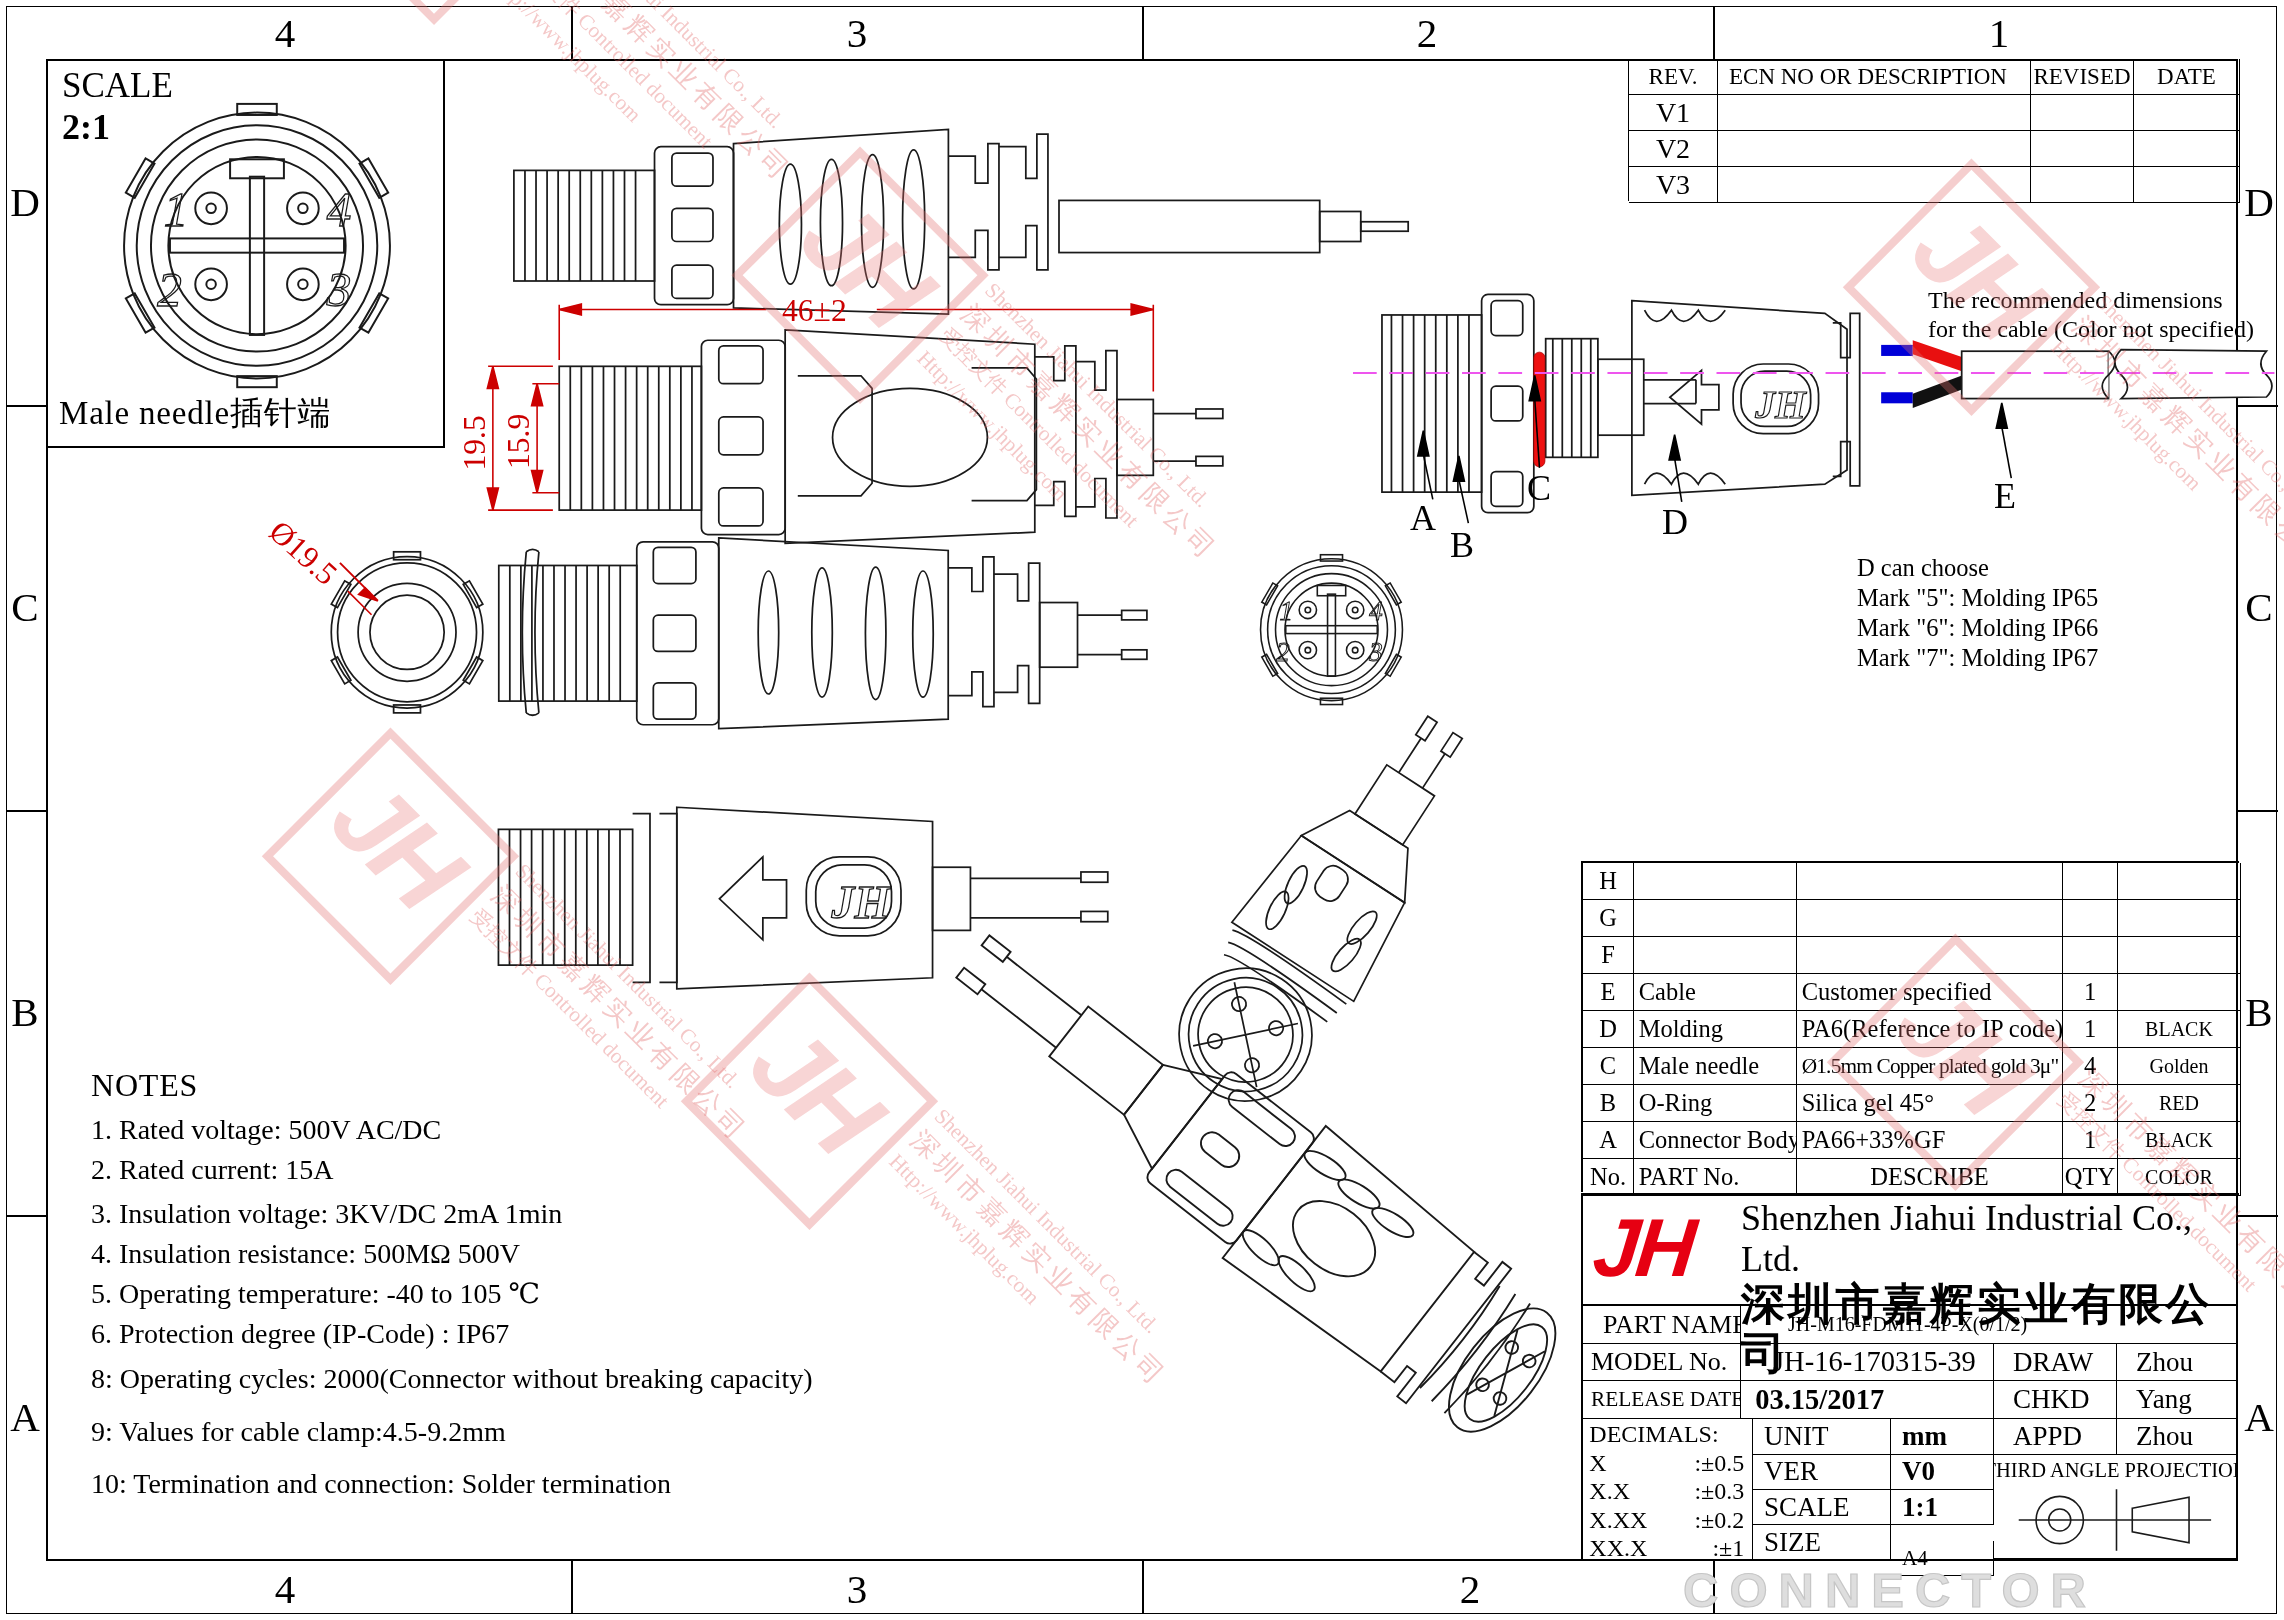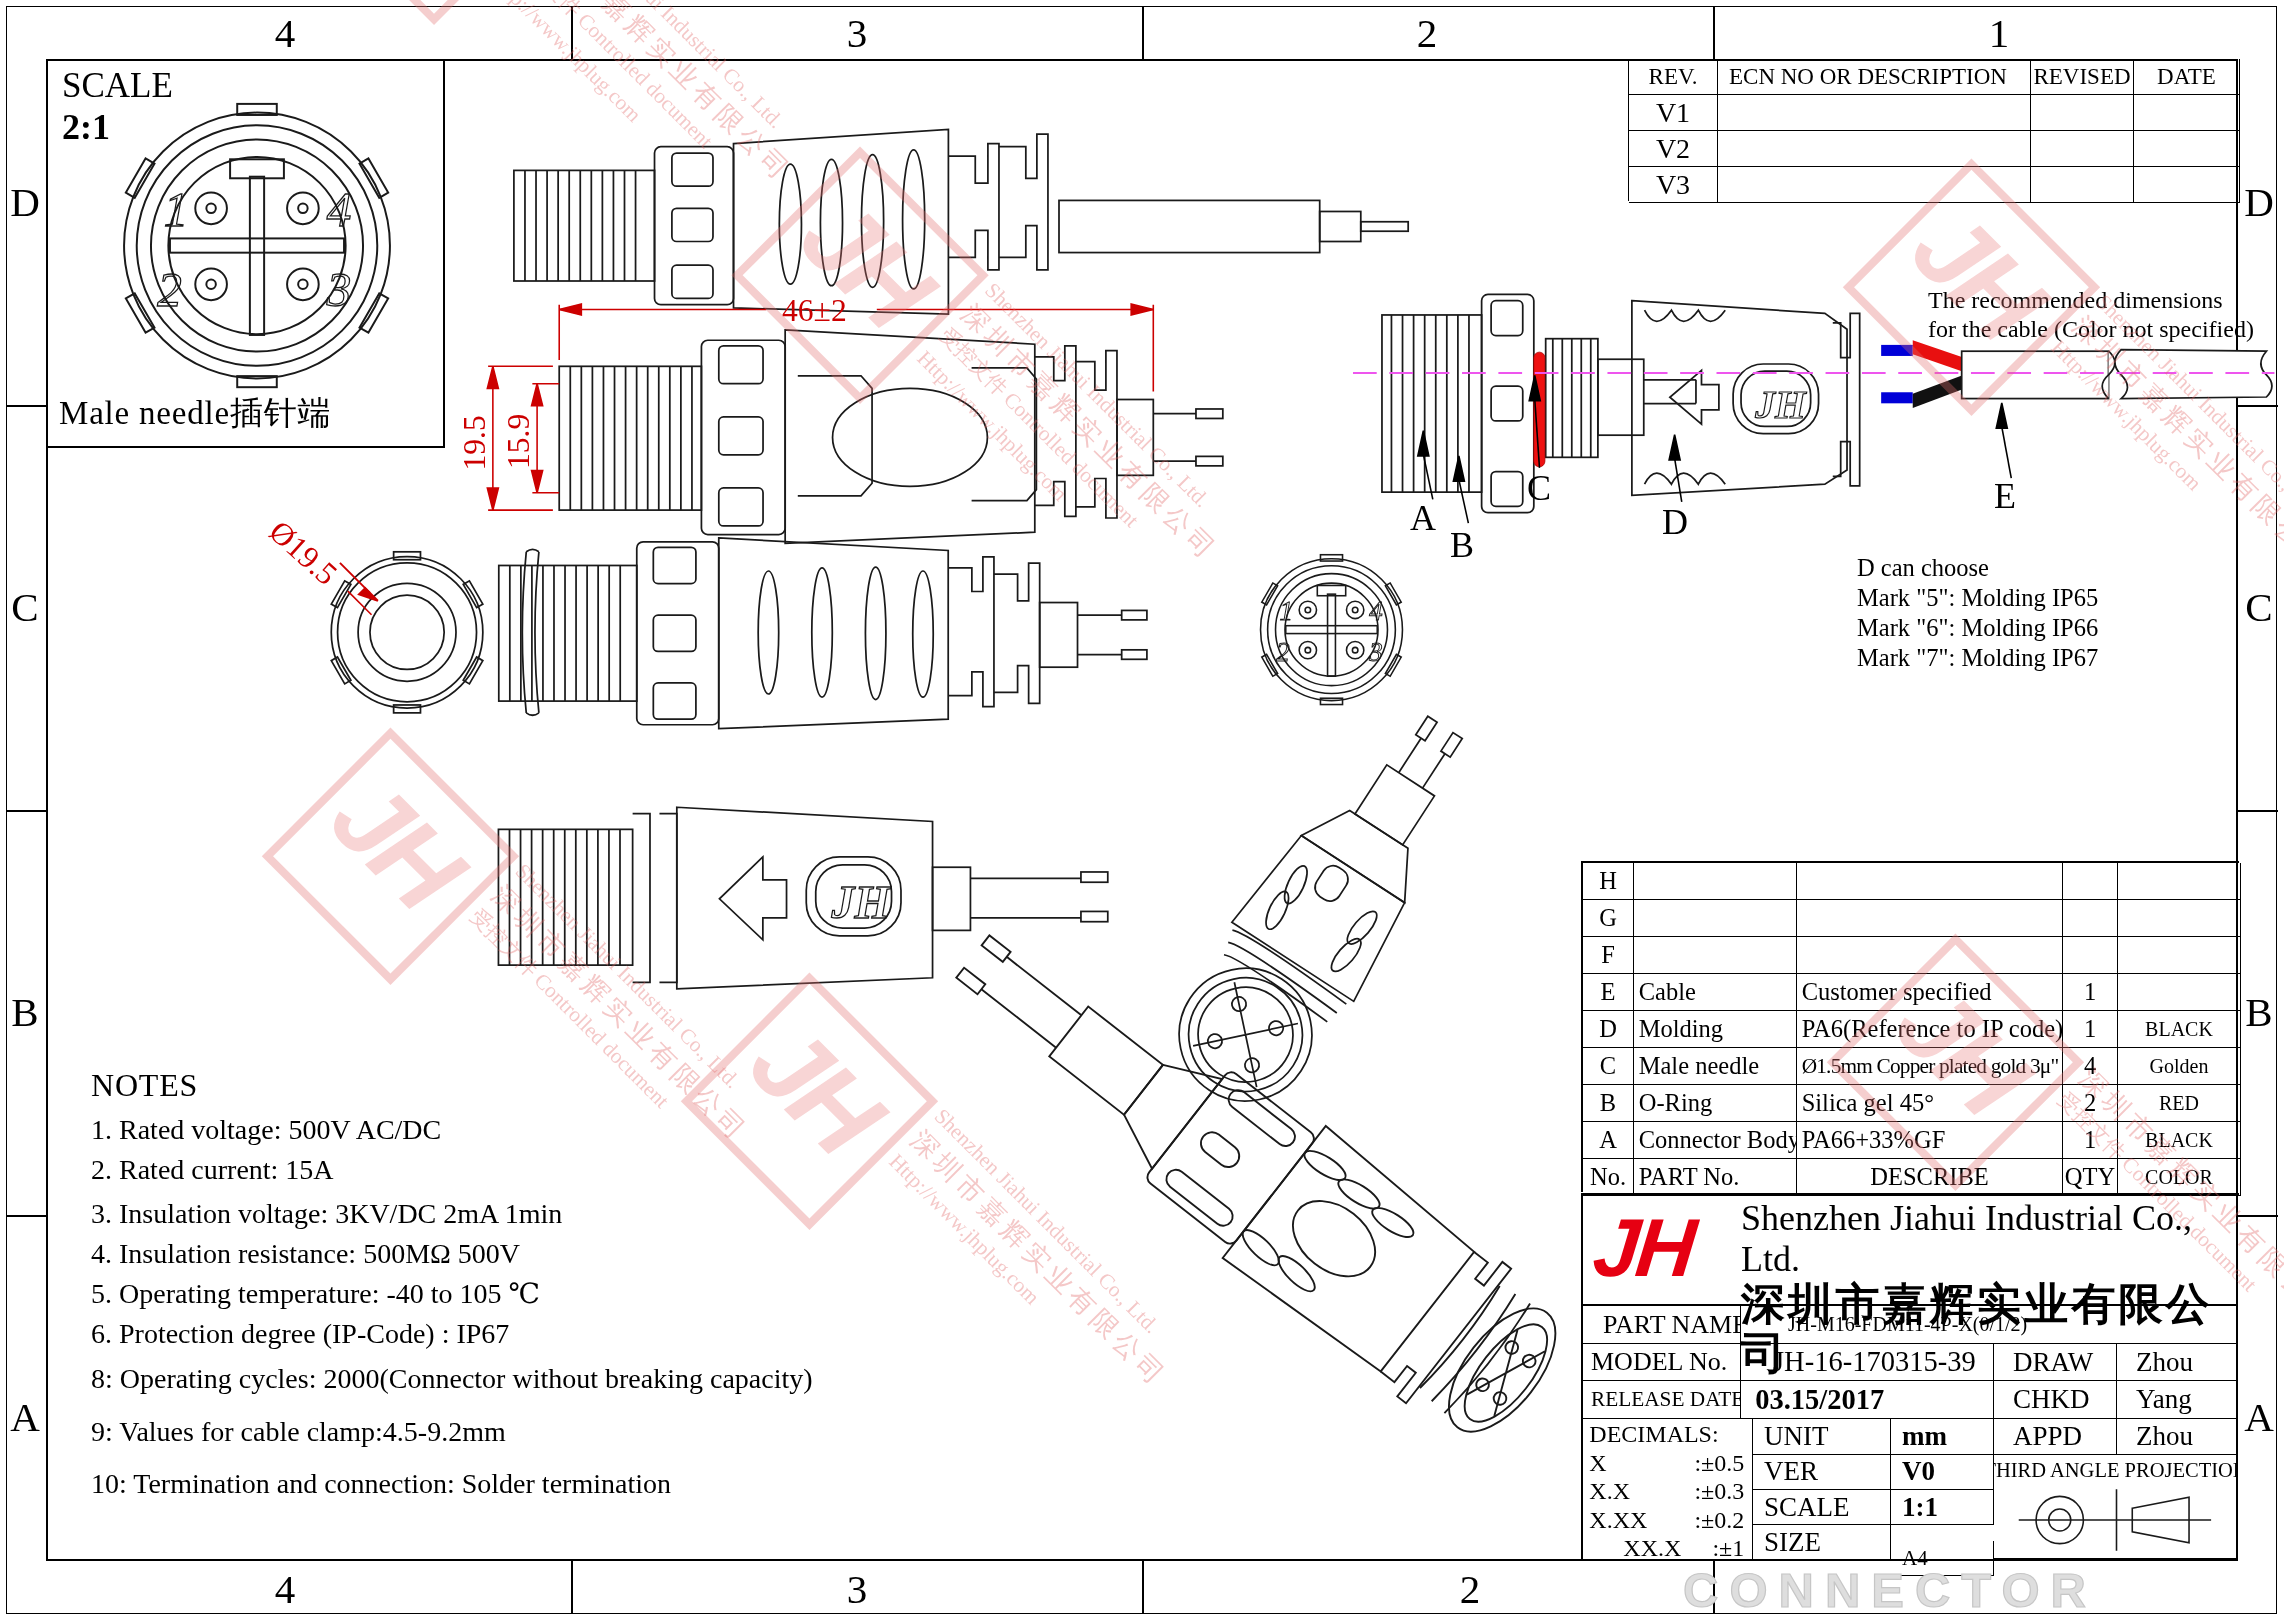--- a/index.html
+++ b/index.html
@@ -540,21 +540,21 @@
           <span>:±0.5</span>
         </div>
       <div style="display:flex;justify-content:space-between;">
           <span>X.X</span>
           <span>:±0.3</span>
         </div>
       <div style="display:flex;justify-content:space-between;">
           <span>X.XX</span>
           <span>:±0.2</span>
         </div>
-      <div style="display:flex;justify-content:space-between;margin-left:34px;">
+      <div style="display:flex;justify-content:space-between;">
           <span>XX.X</span>
           <span>:±1</span>
         </div>
     </div>
 
     <div class="tb-cell" style="left:170px;top:224px;width:138px;height:36px;padding-left:11px;font-size:27px;">UNIT</div>
     <div class="tb-cell" style="left:308px;top:224px;width:103px;height:36px;padding-left:11px;font-size:27px;font-weight:bold;">mm</div>
     <div class="tb-cell" style="left:170px;top:259px;width:138px;height:36px;padding-left:11px;font-size:27px;">VER</div>
     <div class="tb-cell" style="left:308px;top:259px;width:103px;height:36px;padding-left:11px;font-size:27px;font-weight:bold;">V0</div>
     <div class="tb-cell" style="left:170px;top:295px;width:138px;height:35px;padding-left:11px;font-size:27px;">SCALE</div>

